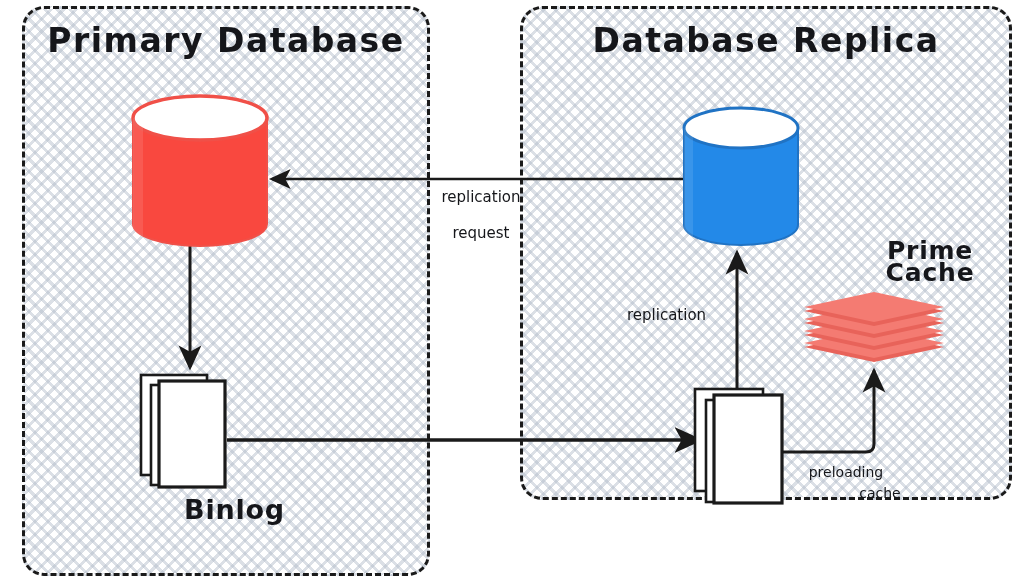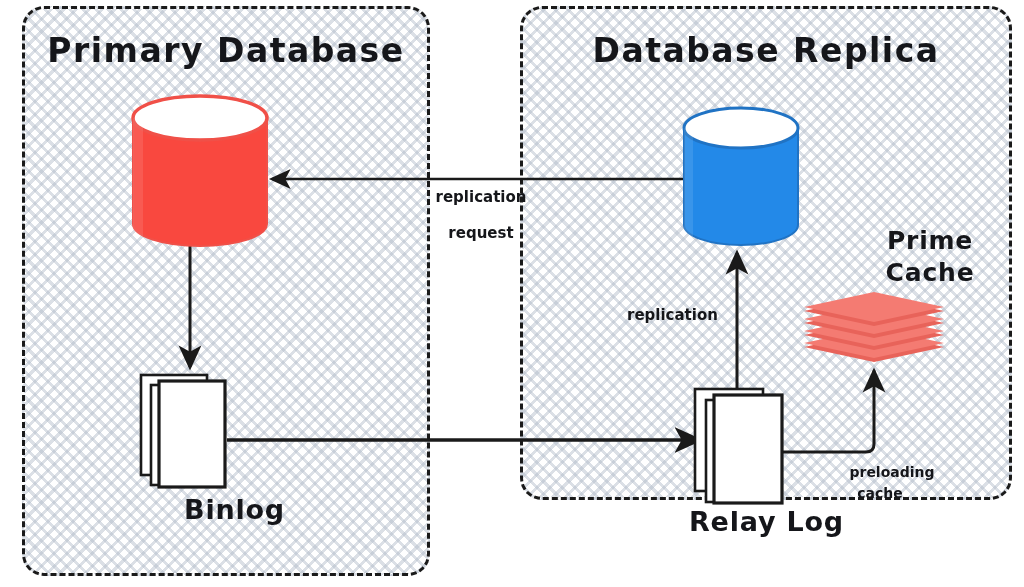--- a/index.html
+++ b/index.html
@@ -39,21 +39,21 @@
   .panel {
     position: absolute;
     border: 3px dashed #1a1a1a;
     border-radius: 22px;
   }
   #panel-primary { left: 22px;  top: 6px; width: 408px; height: 570px; }
   #panel-replica { left: 520px; top: 6px; width: 492px; height: 494px; }
 
   .panel-title {
     position: absolute;
-    top: 22px;
+    top: 12px;
     left: 0;
     width: 100%;
     text-align: center;
     font-size: 33px;
     font-weight: 700;
     letter-spacing: 1.5px;
     color: #15161a;
     font-family: "DejaVu Sans", sans-serif;
     white-space: nowrap;
   }
@@ -78,21 +78,21 @@
     font-weight: 700;
     letter-spacing: 0.8px;
     color: #15161a;
     white-space: nowrap;
   }
 
   
   .edge-label {
     position: absolute;
     font-size: 15px;
-    font-weight: 700;
+    font-weight: 400;
     color: #15161a;
     text-align: center;
     line-height: 1.32;
     white-space: nowrap;
   }
   .edge-label.small { font-size: 14px; }
 
   
   #connectors {
     position: absolute;
@@ -173,21 +173,20 @@
   </div>
   <div class="caption" style="left:95px; top:494px; width:190px;">Binlog</div>
 
   <div class="docstack" style="left:692px; top:386px;">
     <svg width="106" height="126" viewBox="0 0 106 126">
       <rect x="3" y="3" width="68" height="102" fill="#ffffff" stroke="#1a1a1a" stroke-width="2.6"></rect>
       <rect x="14" y="14" width="68" height="102" fill="#ffffff" stroke="#1a1a1a" stroke-width="2.6"></rect>
       <rect x="22" y="9" width="68" height="108" fill="#ffffff" stroke="#1a1a1a" stroke-width="3.2"></rect>
     </svg>
   </div>
-  <div class="caption" style="left:648px; top:506px; width:196px;">Relay Log</div>
 
   <div class="cachestack" style="left:800px; top:284px;">
     <svg width="148" height="86" viewBox="0 0 148 86">
 
       <g>
         <path d="M74,48 L144,63 L74,78 L4,63 Z" fill="#E8635A"></path>
         <path d="M74,44 L144,59 L74,74 L4,59 Z" fill="#F47B72"></path>
       </g>
 
       <g>
@@ -199,24 +198,24 @@
         <path d="M74,24 L144,39 L74,54 L4,39 Z" fill="#E8635A"></path>
         <path d="M74,20 L144,35 L74,50 L4,35 Z" fill="#F47B72"></path>
       </g>
 
       <g>
         <path d="M74,12 L144,27 L74,42 L4,27 Z" fill="#E8635A"></path>
         <path d="M74,8 L144,23 L74,38 L4,23 Z" fill="#F47B72"></path>
       </g>
     </svg>
   </div>
-  <div class="caption" style="left:860px; top:226px; width:140px; text-align:center; font-size:25px;">Prime</div>
+  <div class="caption" style="left:860px; top:236px; width:140px; text-align:center; font-size:25px;">Prime</div>
   <div class="caption" style="left:860px; top:258px; width:140px; text-align:center; font-size:25px;">Cache</div>
 
   <div class="edge-label" style="left:432px; top:188px; width:98px;">replication</div>
   <div class="edge-label" style="left:432px; top:224px; width:98px;">request</div>
 
   <div class="edge-label" style="left:627px; top:306px; width:110px; text-align:left;">replication</div>
 
-  <div class="edge-label small" style="left:840px; top:463px; width:104px;">preloading</div>
+  <div class="edge-label small" style="left:794px; top:463px; width:104px;">preloading</div>
   <div class="edge-label small" style="left:828px; top:484px; width:104px;">cache</div>
 
 </div>
 
 </body></html>

